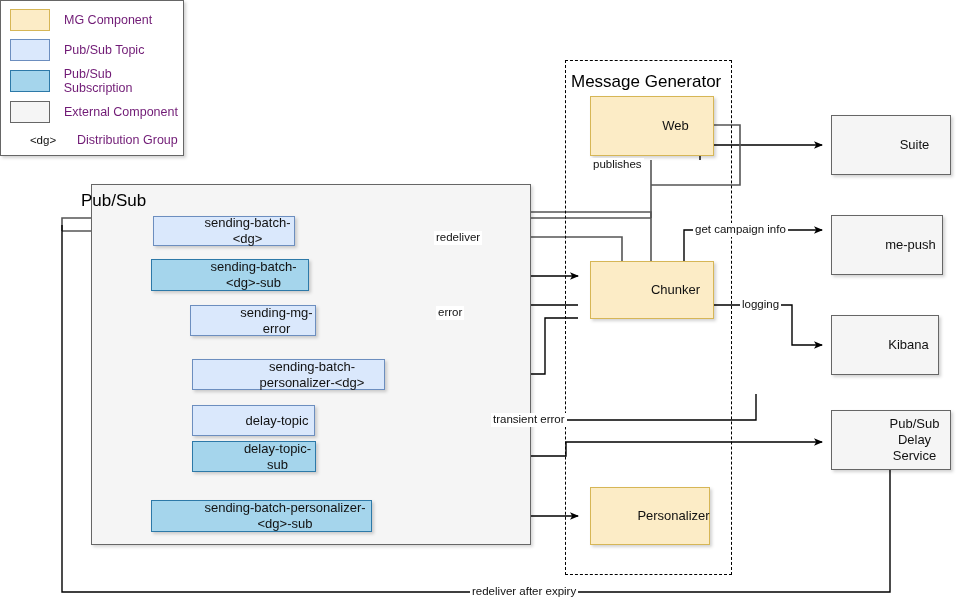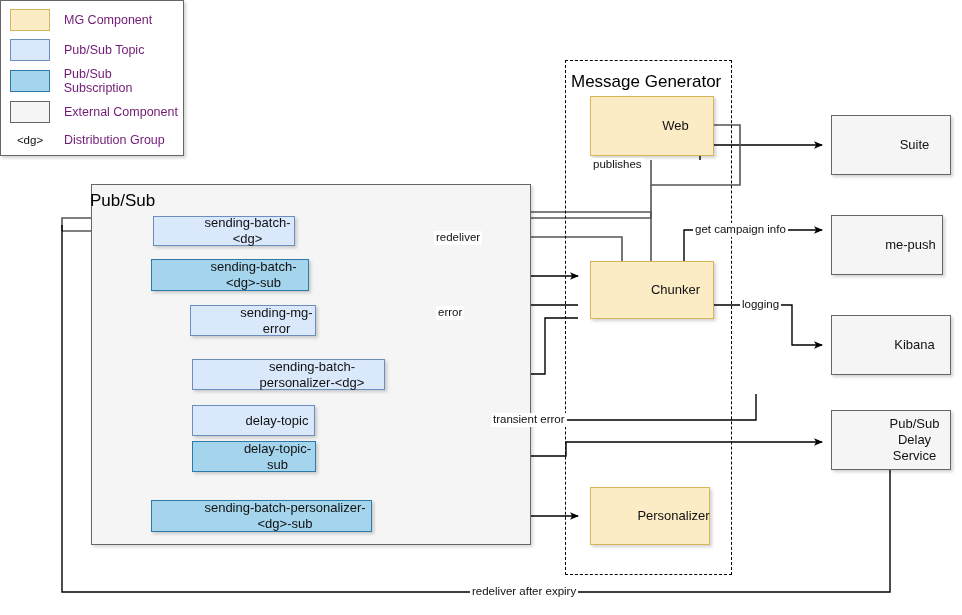--- a/index.html
+++ b/index.html
@@ -20,21 +20,21 @@
   .group-solid{background:#F5F5F5;border:1px solid #666666;
                box-shadow:2px 2px 3px rgba(0,0,0,0.16);}
   .group-dashed{background:transparent;border:1px dashed #000000;}
   .group-label{position:absolute;font-size:17px;color:#000000;background:transparent;}
 
   .legend{position:absolute;left:0;top:0;width:182px;height:154px;background:#ffffff;
           border:1px solid #666;box-shadow:2px 2px 3px rgba(0,0,0,0.18);}
   .legend-row{position:absolute;left:0;width:182px;height:26px;display:flex;align-items:center;}
   .swatch{width:40px;height:22px;margin-left:9px;box-sizing:border-box;}
   .legend-text{margin-left:14px;font-size:12.5px;color:#701a75;}
-  .dgtag{margin-left:9px;width:40px;font-size:11.5px;color:#111;text-align:center;}
+  .dgtag{margin-left:22px;width:40px;font-size:11.5px;color:#111;text-align:center;}
 
   .elabel{position:absolute;font-size:11.5px;color:#111;background:#ffffff;
           padding:0 2px;white-space:nowrap;text-align:center;line-height:1.18;}
 </style>
 </head>
 <body>
 
 <div id="stage">
 
   <svg id="wires" viewBox="0 0 962 615" xmlns="http://www.w3.org/2000/svg">
@@ -118,21 +118,21 @@
       <span class="swatch ext" style="background:#F5F5F5;border:1px solid #666;"></span>
       <span class="legend-text">External Component</span>
     </div>
     <div class="legend-row" style="top:126px">
       <span class="dgtag">&lt;dg&gt;</span>
       <span class="legend-text">Distribution Group</span>
     </div>
   </div>
 
   <div class="group group-solid" style="left:91px;top:184px;width:440px;height:361px;"></div>
-  <div class="group-label" style="left:90px;top:191px;">Pub/Sub</div>
+  <div class="group-label" style="left:81px;top:191px;">Pub/Sub</div>
 
   <div class="group group-dashed" style="left:565px;top:60px;width:167px;height:515px;"></div>
   <div class="group-label" style="left:571px;top:72px;">Message Generator</div>
 
   <div class="node mg" style="left:590px;top:96px;width:124px;height:60px;">Web</div>
 
   <div class="node mg" style="left:590px;top:261px;width:124px;height:58px;">Chunker</div>
 
   <div class="node mg" style="left:590px;top:487px;width:120px;height:58px;">Personalizer</div>
 
@@ -147,21 +147,21 @@
   <div class="node topic" style="left:192px;top:405px;width:123px;height:31px;">delay-topic</div>
 
   <div class="node sub" style="left:192px;top:441px;width:124px;height:31px;">delay-topic-sub</div>
 
   <div class="node sub" style="left:151px;top:500px;width:221px;height:32px;">sending-batch-personalizer-&lt;dg&gt;-sub</div>
 
   <div class="node ext" style="left:831px;top:115px;width:120px;height:60px;">Suite</div>
 
   <div class="node ext" style="left:831px;top:215px;width:112px;height:60px;">me-push</div>
 
-  <div class="node ext" style="left:831px;top:315px;width:120px;height:60px;">Kibana</div>
+  <div class="node ext" style="left:831px;top:315px;width:108px;height:60px;">Kibana</div>
 
   <div class="node ext" style="left:831px;top:410px;width:120px;height:60px;flex-direction:column;">
     <span>Pub/Sub Delay</span>
     <span>Service</span>
   </div>
 
   <div class="elabel" style="left:591px;top:158px;">publishes</div>
 
 
   <div class="elabel" style="left:434px;top:231px;">redeliver</div>

